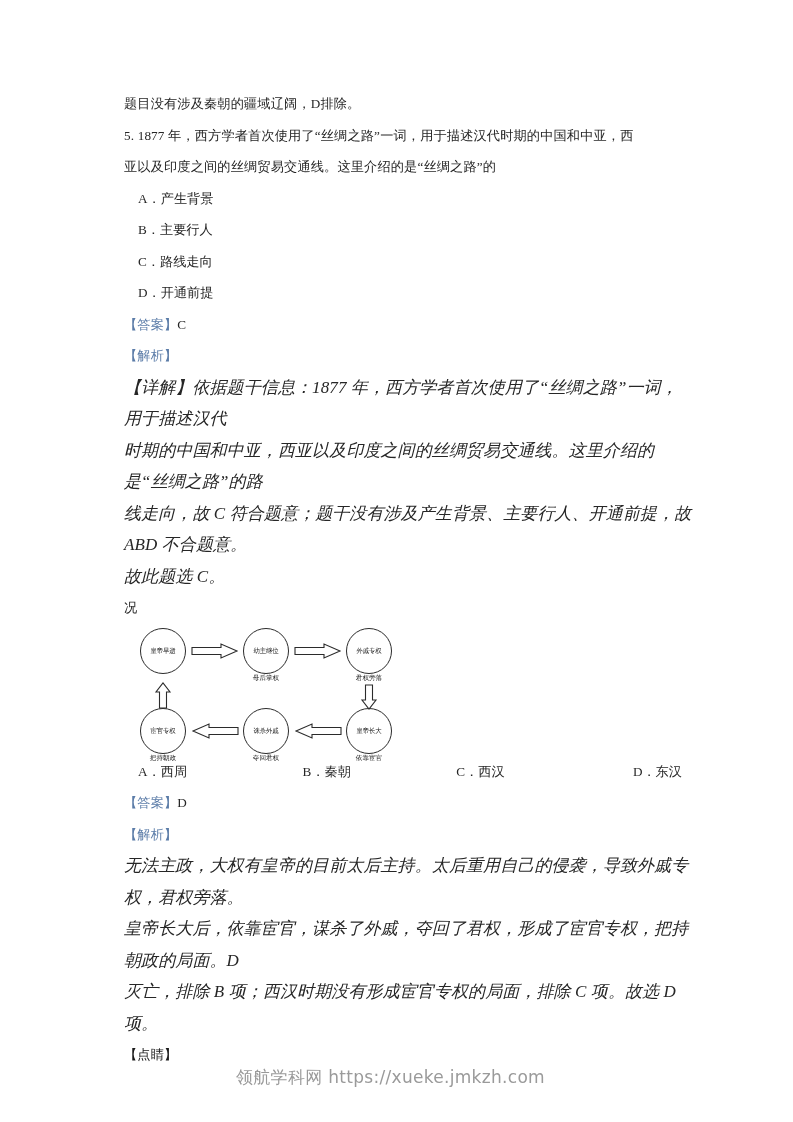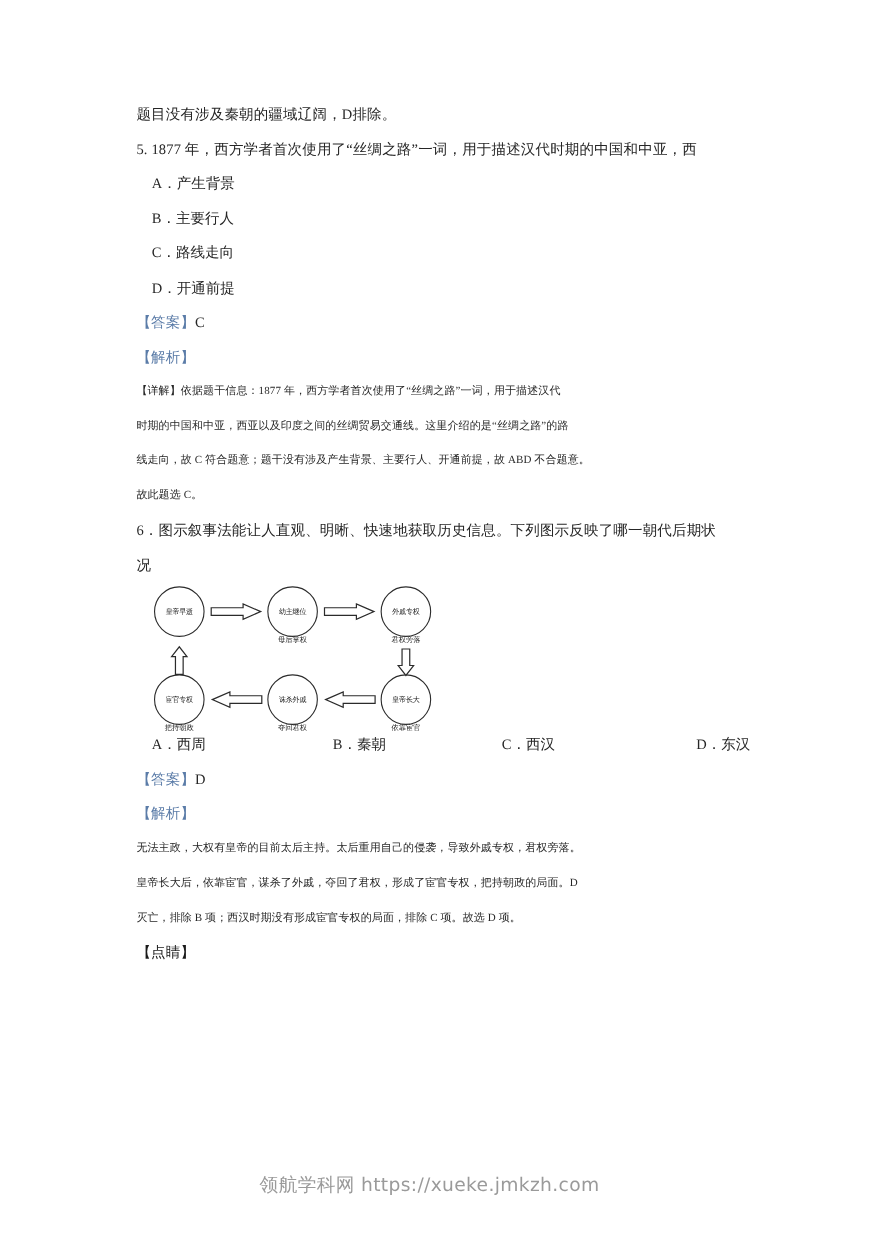--- a/index.html
+++ b/index.html
@@ -28,24 +28,25 @@
     width: 570px;
   }
   .line {
     font-size: 13.2px;
     line-height: 31.5px;
     color: #262626;
     letter-spacing: 0.15px;
     white-space: nowrap;
   }
   .para {
-    font-size: 10px;
+    font-size: 17px;
     line-height: 31.5px;
     color: #262626;
     letter-spacing: 0.1px;
+    font-style: italic;
   }
   .opt {
     font-size: 13.2px;
     line-height: 31.5px;
     color: #262626;
     padding-left: 14px;
   }
   .blue {
     color: #5b7ca8;
   }
@@ -123,36 +124,36 @@
 </head>
 <body>
 
 <div class="page">
 
   <div class="content">
 
     <div class="line">题目没有涉及秦朝的疆域辽阔，D排除。</div>
 
     <div class="line">5. 1877 年，西方学者首次使用了“丝绸之路”一词，用于描述汉代时期的中国和中亚，西</div>
+    <div class="line">亚以及印度之间的丝绸贸易交通线。这里介绍的是“丝绸之路”的</div>
 
     <div class="opt">A．产生背景</div>
     <div class="opt">B．主要行人</div>
     <div class="opt">C．路线走向</div>
     <div class="opt">D．开通前提</div>
 
     <div class="line"><span class="blue">【答案】</span><span>C</span></div>
 
     <div class="line"><span class="blue">【解析】</span></div>
 
     <div class="para"><span>【详解】</span><span>依据题干信息：1877 年，西方学者首次使用了“丝绸之路”一词，用于描述汉代</span></div>
     <div class="para">时期的中国和中亚，西亚以及印度之间的丝绸贸易交通线。这里介绍的是“丝绸之路”的路</div>
     <div class="para">线走向，故 C 符合题意；题干没有涉及产生背景、主要行人、开通前提，故 ABD 不合题意。</div>
     <div class="para">故此题选 C。</div>
 
-    <div class="line">6．图示叙事法能让人直观、明晰、快速地获取历史信息。下列图示反映了哪一朝代后期状</div>
     <div class="line">况</div>
 
     <div class="diagram">
 
       <div class="node" style="left:0px; top:0px;">
         <span>皇帝早逝</span>
       </div>
       <div class="node" style="left:103px; top:0px;">
         <span>幼主继位</span>
       </div>

